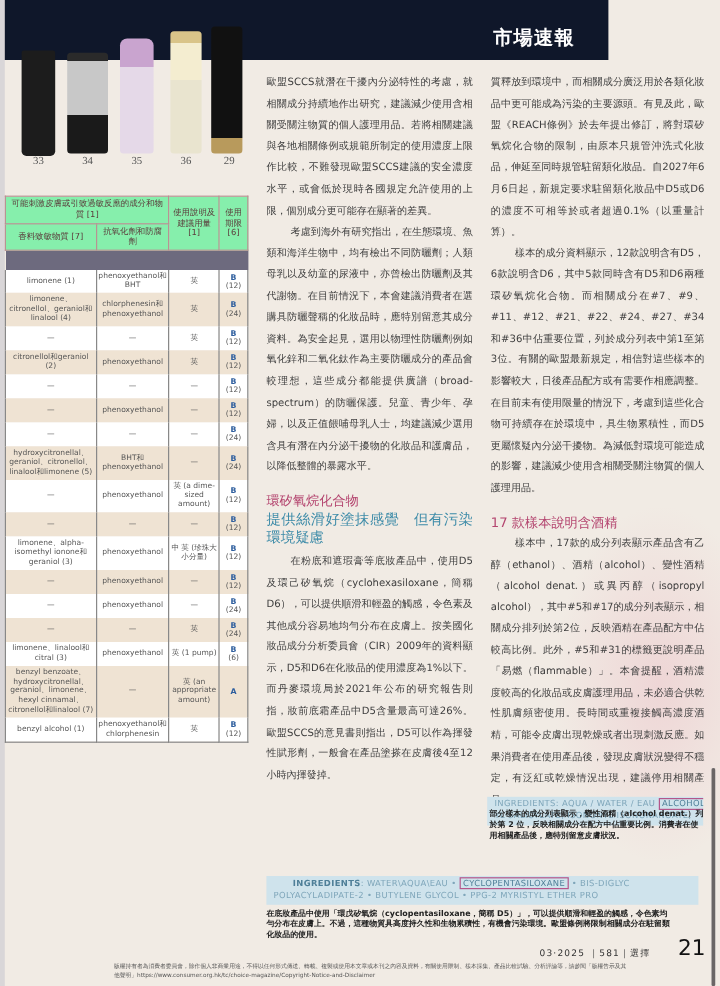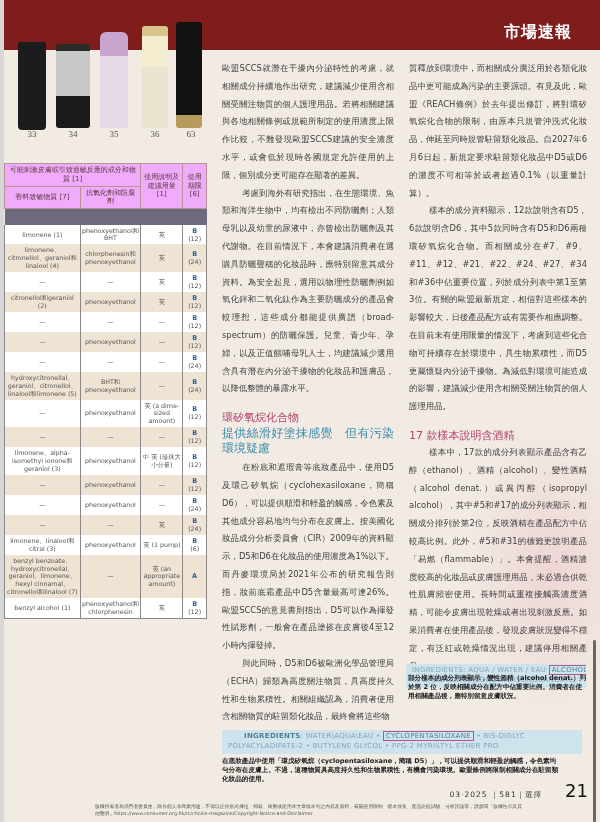--- a/index.html
+++ b/index.html
@@ -5,22 +5,22 @@
   * { box-sizing: border-box; margin: 0; padding: 0; }
   html, body { width: 600px; height: 822px; overflow: hidden; }
   body {
     position: relative;
     background: #f1ebe4;
     font-family: "DejaVu Sans", "Liberation Sans", sans-serif;
     color: #3a3a3a;
   }
   .left-edge { position: absolute; left: 0; top: 0; width: 4px; height: 822px; background: #d9d6d8; }
   .header-band {
-    position: absolute; left: 4px; top: 0; width: 596px; height: 50px;
-    background: #7f1d1d;
+    position: absolute; left: 4px; top: 0; width: 503px; height: 50px;
+    background: #0f172a;
   }
   .header-title {
     position: absolute; right: 28px; top: 22px;
     font-size: 16px; font-weight: bold; color: #ffffff; letter-spacing: 1px;
   }
   .products-band {
     position: absolute; left: 4px; top: 0; width: 210px; height: 155px;
   }
   .product { position: absolute; bottom: 22px; border-radius: 3px; }
   .product-num {
@@ -31,21 +31,21 @@
   .p33 { left: 14px; top: 42px; width: 28px; height: 88px; background: #1c1c1c; border-radius: 2px 2px 4px 4px; }
   .p34 { left: 52px; top: 44px; width: 34px; height: 84px; background: linear-gradient(#2a2a2a 0 8%, #c8c8c8 8% 62%, #1a1a1a 62%); }
   .p35 { left: 96px; top: 32px; width: 28px; height: 96px; background: linear-gradient(#c9a4cf 0 25%, #e5d9e8 25%); border-radius: 6px 6px 3px 3px; }
   .p36 { left: 138px; top: 26px; width: 26px; height: 102px; background: linear-gradient(#d9c489 0 10%, #f4edd0 10% 40%, #e9e4cf 40%); }
   .p37 { left: 172px; top: 22px; width: 26px; height: 106px; background: linear-gradient(#111 0 88%, #b89a5c 88%); }
 
   
   .table-wrap { position: absolute; left: 4px; top: 163px; width: 203px; }
   table.ing { border-collapse: collapse; width: 203px; font-size: 6.3px; color: #555; }
   table.ing th {
-    background: #f0abfc; color: #5a3a3a; font-weight: normal; font-size: 7px;
+    background: #86efac; color: #5a3a3a; font-weight: normal; font-size: 7px;
     border: 1px solid #b89393; padding: 2px 2px; line-height: 1.25;
   }
   table.ing td {
     border-left: 1px solid #888; border-right: 1px solid #888;
     text-align: center; vertical-align: middle; padding: 2px 1px; line-height: 1.25;
   }
   table.ing tr.odd td { background: #ffffff; }
   table.ing tr.even td { background: #efe3d3; }
   table.ing tr.sep td { background: #6d6a7e; height: 16px; padding: 0; border: none; }
   table.ing tr:last-child td { border-bottom: 1px solid #888; }
@@ -98,21 +98,21 @@
 <div class="products-band">
   <div class="product p33"></div>
   <div class="product p34"></div>
   <div class="product p35"></div>
   <div class="product p36"></div>
   <div class="product p37"></div>
   <div class="product-num" style="left:13px">33</div>
   <div class="product-num" style="left:54px">34</div>
   <div class="product-num" style="left:95px">35</div>
   <div class="product-num" style="left:136px">36</div>
-  <div class="product-num" style="left:172px">63</div>
+  <div class="product-num" style="left:172px">29</div>
 </div>
 
 <div class="table-wrap">
   <table class="ing">
     <thead>
       <tr>
         <th colspan="2">可能刺激皮膚或引致過敏反應的成分和物質 [1]</th>
         <th rowspan="2" class="col3">使用說明及建議用量 [1]</th>
         <th rowspan="2" class="col4">使用期限 [6]</th>
       </tr>
@@ -230,21 +230,20 @@
       </tbody>
   </table>
 </div>
 
 <div class="col-text col-a">
   <p class="para noindent">歐盟SCCS就潛在干擾內分泌特性的考慮，就相關成分持續地作出研究，建議減少使用含相關受關注物質的個人護理用品。若將相關建議與各地相關條例或規範所制定的使用濃度上限作比較，不難發現歐盟SCCS建議的安全濃度水平，或會低於現時各國規定允許使用的上限，個別成分更可能存在顯著的差異。</p>
   <p class="para">考慮到海外有研究指出，在生態環境、魚類和海洋生物中，均有檢出不同防曬劑；人類母乳以及幼童的尿液中，亦曾檢出防曬劑及其代謝物。在目前情況下，本會建議消費者在選購具防曬聲稱的化妝品時，應特別留意其成分資料。為安全起見，選用以物理性防曬劑例如氧化鋅和二氧化鈦作為主要防曬成分的產品會較理想，這些成分都能提供廣譜（broad-spectrum）的防曬保護。兒童、青少年、孕婦，以及正值餵哺母乳人士，均建議減少選用含具有潛在內分泌干擾物的化妝品和護膚品，以降低整體的暴露水平。</p>
   <div class="sec-title">環矽氧烷化合物</div>
   <div class="sec-sub">提供絲滑好塗抹感覺　但有污染環境疑慮</div>
   <p class="para">在粉底和遮瑕膏等底妝產品中，使用D5及環己矽氧烷（cyclohexasiloxane，簡稱D6），可以提供順滑和輕盈的觸感，令色素及其他成分容易地均勻分布在皮膚上。按美國化妝品成分分析委員會（CIR）2009年的資料顯示，D5和D6在化妝品的使用濃度為1%以下。而丹麥環境局於2021年公布的研究報告則指，妝前底霜產品中D5含量最高可達26%。歐盟SCCS的意見書則指出，D5可以作為揮發性賦形劑，一般會在產品塗搽在皮膚後4至12小時內揮發掉。</p>
-  <p class="para">與此同時，D5和D6被歐洲化學品管理局（ECHA）歸類為高度關注物質，具高度持久性和生物累積性。相關組織認為，消費者使用含相關物質的駐留類化妝品，最終會將這些物</p>
 </div>
 
 <div class="col-text col-b">
   <p class="para noindent">質釋放到環境中，而相關成分廣泛用於各類化妝品中更可能成為污染的主要源頭。有見及此，歐盟《REACH條例》於去年提出修訂，將對環矽氧烷化合物的限制，由原本只規管沖洗式化妝品，伸延至同時規管駐留類化妝品。自2027年6月6日起，新規定要求駐留類化妝品中D5或D6的濃度不可相等於或者超過0.1%（以重量計算）。</p>
   <p class="para">樣本的成分資料顯示，12款說明含有D5，6款說明含D6，其中5款同時含有D5和D6兩種環矽氧烷化合物。而相關成分在#7、#9、#11、#12、#21、#22、#24、#27、#34和#36中佔重要位置，列於成分列表中第1至第3位。有關的歐盟最新規定，相信對這些樣本的影響較大，日後產品配方或有需要作相應調整。在目前未有使用限量的情況下，考慮到這些化合物可持續存在於環境中，具生物累積性，而D5更屬懷疑內分泌干擾物。為減低對環境可能造成的影響，建議減少使用含相關受關注物質的個人護理用品。</p>
   <div class="sec-title">17 款樣本說明含酒精</div>
   <p class="para">樣本中，17款的成分列表顯示產品含有乙醇（ethanol）、酒精（alcohol）、變性酒精（alcohol denat.）或異丙醇（isopropyl alcohol），其中#5和#17的成分列表顯示，相關成分排列於第2位，反映酒精在產品配方中佔較高比例。此外，#5和#31的標籤更說明產品「易燃（flammable）」。本會提醒，酒精濃度較高的化妝品或皮膚護理用品，未必適合供乾性肌膚頻密使用。長時間或重複接觸高濃度酒精，可能令皮膚出現乾燥或者出現刺激反應。如果消費者在使用產品後，發現皮膚狀況變得不穩定，有泛紅或乾燥情況出現，建議停用相關產品。</p>
 </div>
 
 <div class="ing-box ing-b">

